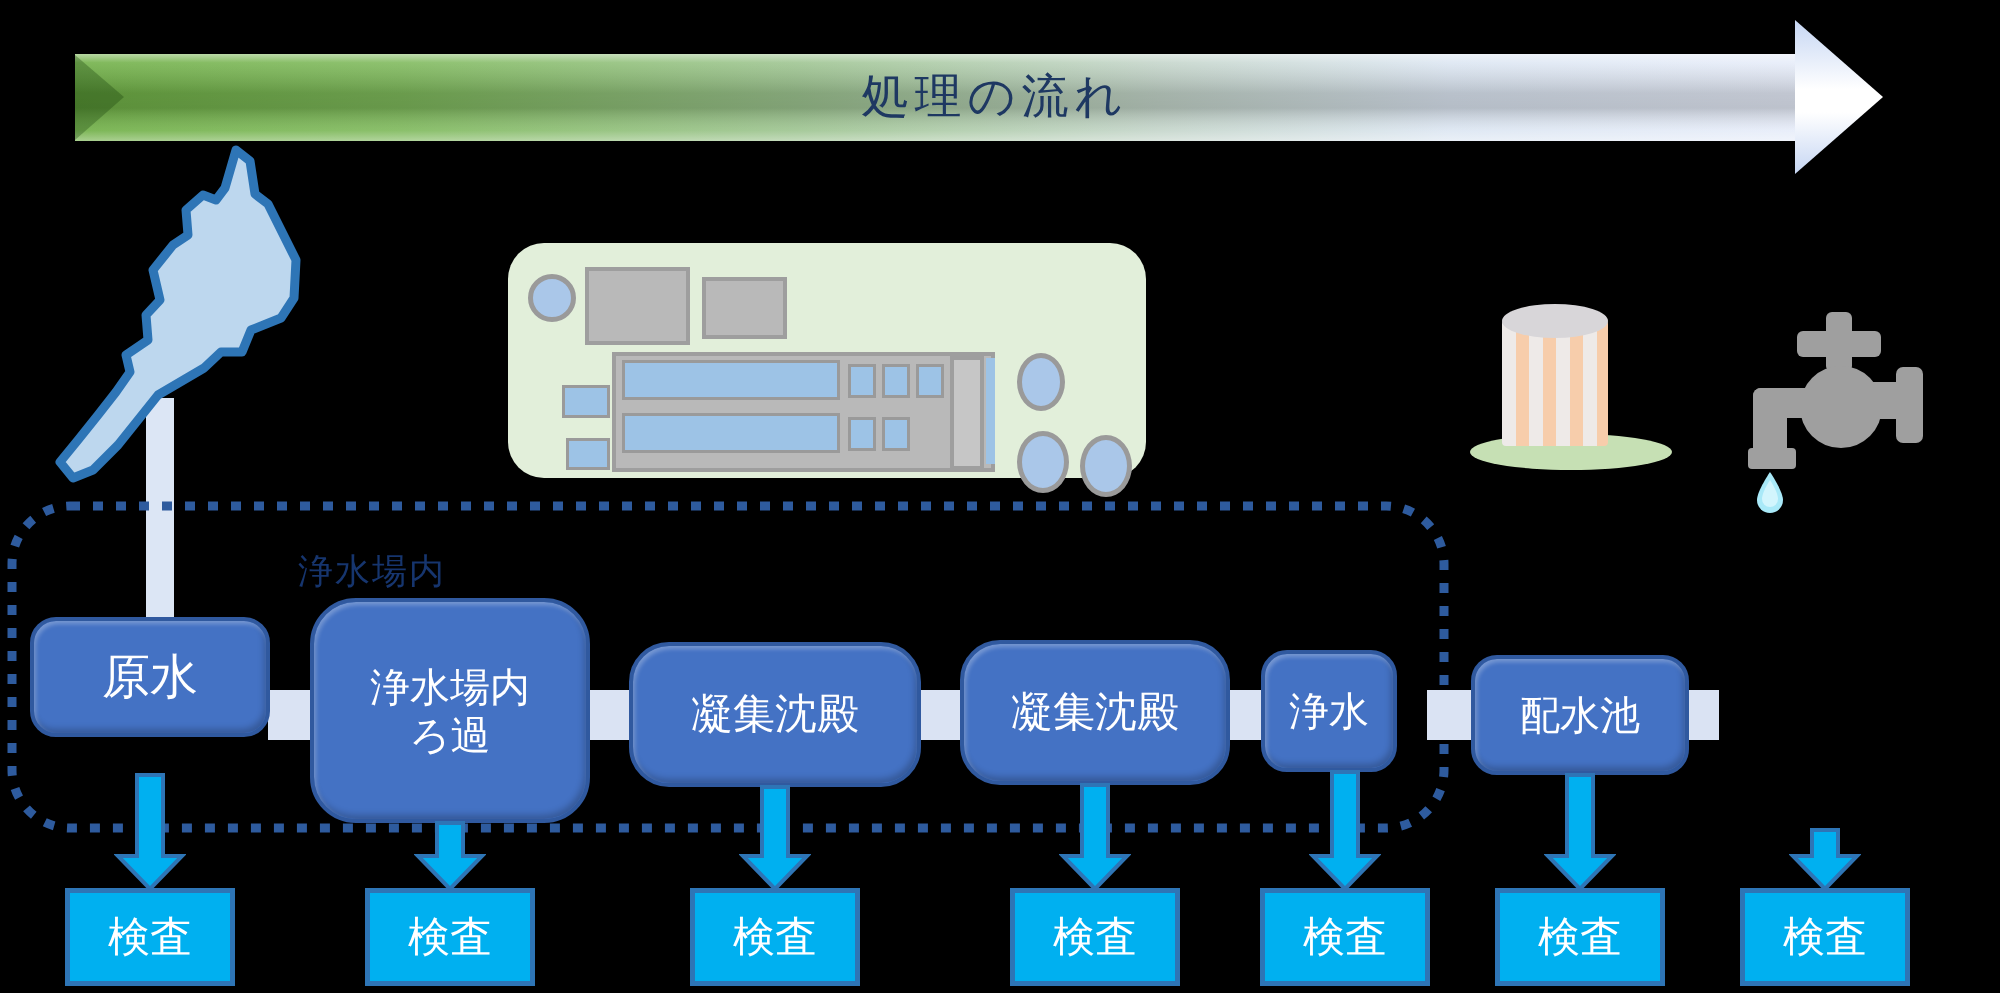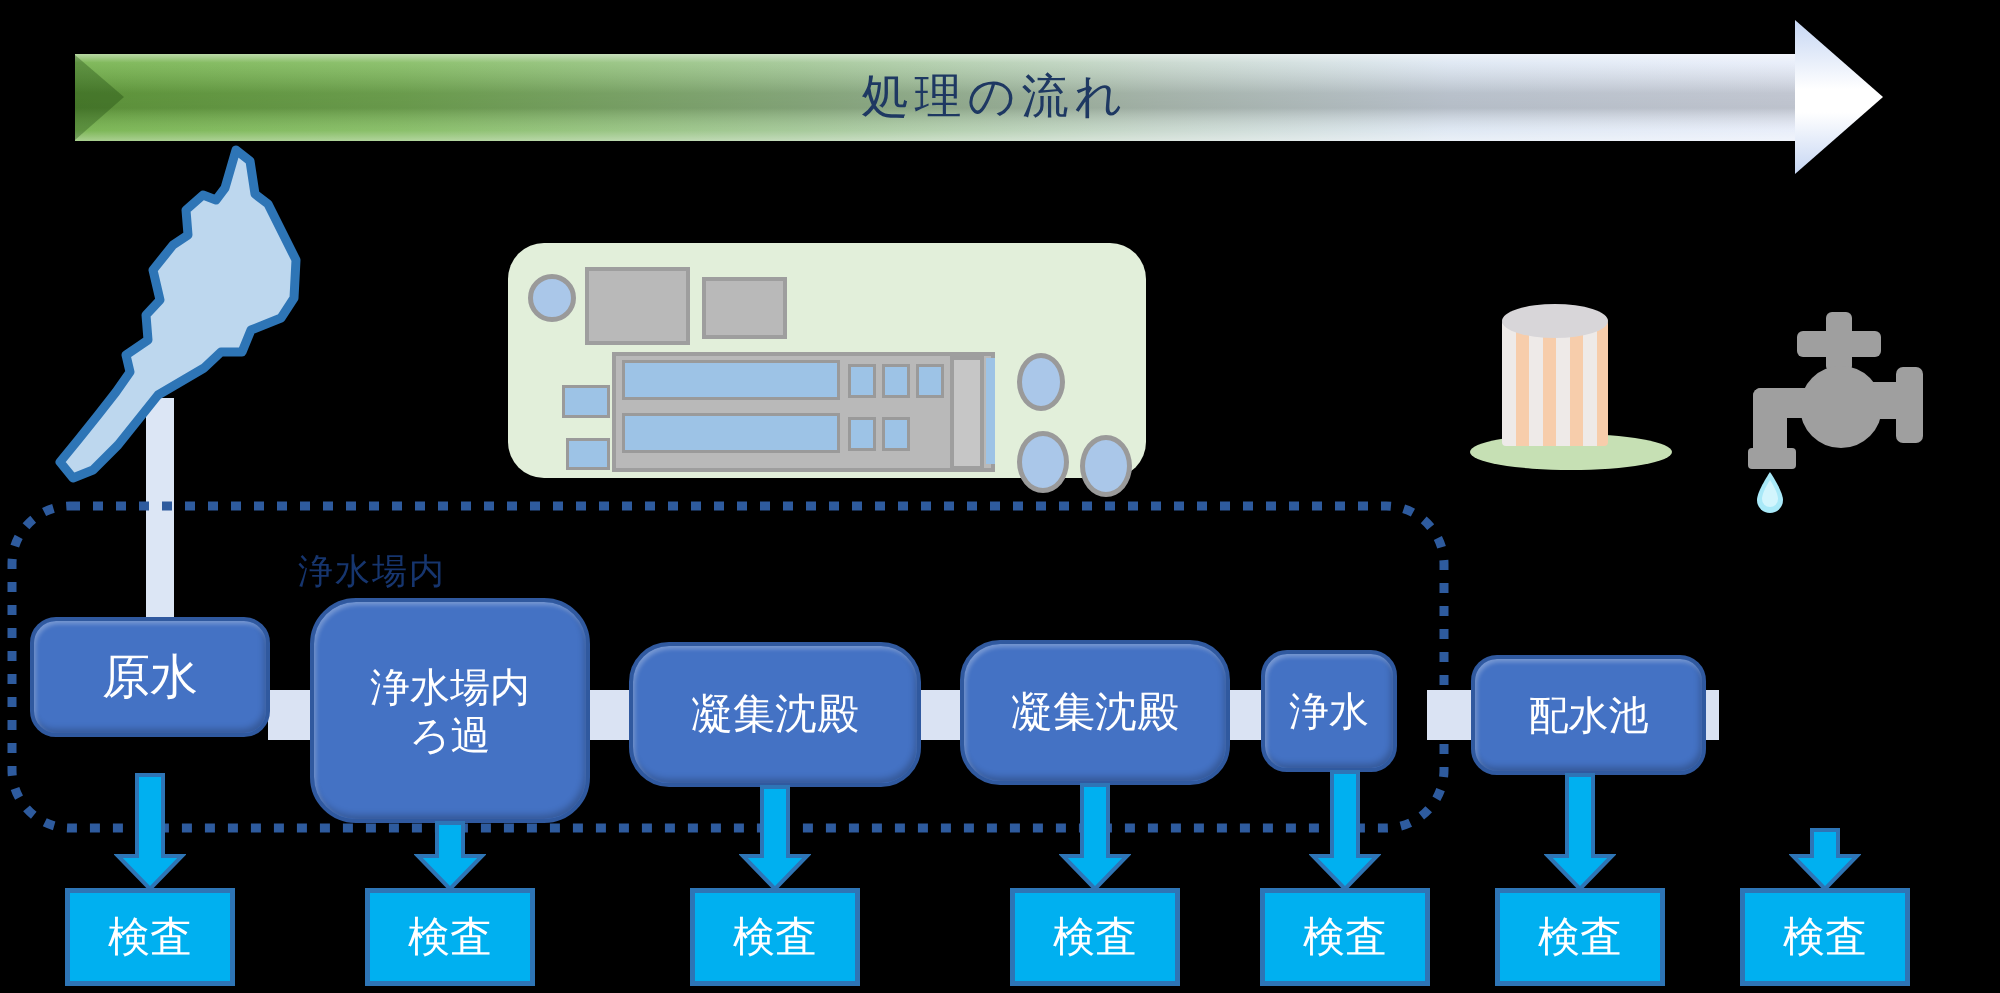--- a/index.html
+++ b/index.html
@@ -175,21 +175,21 @@
       <polygon points="23,2 49,2 49,73 68,73 36,106 4,73 23,73" fill="#00b0f0" stroke="#2e75b6" stroke-width="4"></polygon>
     </svg>
     <div class="inspection-box" style="left: 1010px; top: 888px;">検査</div>
     <div class="stage-box" style="left: 1261px; top: 650px; width: 136px; height: 122px; border-radius: 26px; font-size: 40px;">
       <div>浄水</div>
     </div>
     <svg width="72" height="122" viewBox="0 0 72 122" class="down-arrow" style="left: 1309px; top: 770px;">
       <polygon points="23,2 49,2 49,86 68,86 36,119 4,86 23,86" fill="#00b0f0" stroke="#2e75b6" stroke-width="4"></polygon>
     </svg>
     <div class="inspection-box" style="left: 1260px; top: 888px;">検査</div>
-    <div class="stage-box" style="left: 1471px; top: 655px; width: 235px; height: 120px; border-radius: 26px; font-size: 40px;">
+    <div class="stage-box" style="left: 1471px; top: 655px; width: 218px; height: 120px; border-radius: 26px; font-size: 40px;">
       <div>配水池</div>
     </div>
     <svg width="72" height="119" viewBox="0 0 72 119" class="down-arrow" style="left: 1544px; top: 773px;">
       <polygon points="23,2 49,2 49,83 68,83 36,116 4,83 23,83" fill="#00b0f0" stroke="#2e75b6" stroke-width="4"></polygon>
     </svg>
     <div class="inspection-box" style="left: 1495px; top: 888px;">検査</div>
     <svg width="72" height="64" viewBox="0 0 72 64" class="down-arrow" style="left: 1789px; top: 828px;">
       <polygon points="23,2 49,2 49,28 68,28 36,61 4,28 23,28" fill="#00b0f0" stroke="#2e75b6" stroke-width="4"></polygon>
     </svg>
     <div class="inspection-box" style="left: 1740px; top: 888px;">検査</div>

